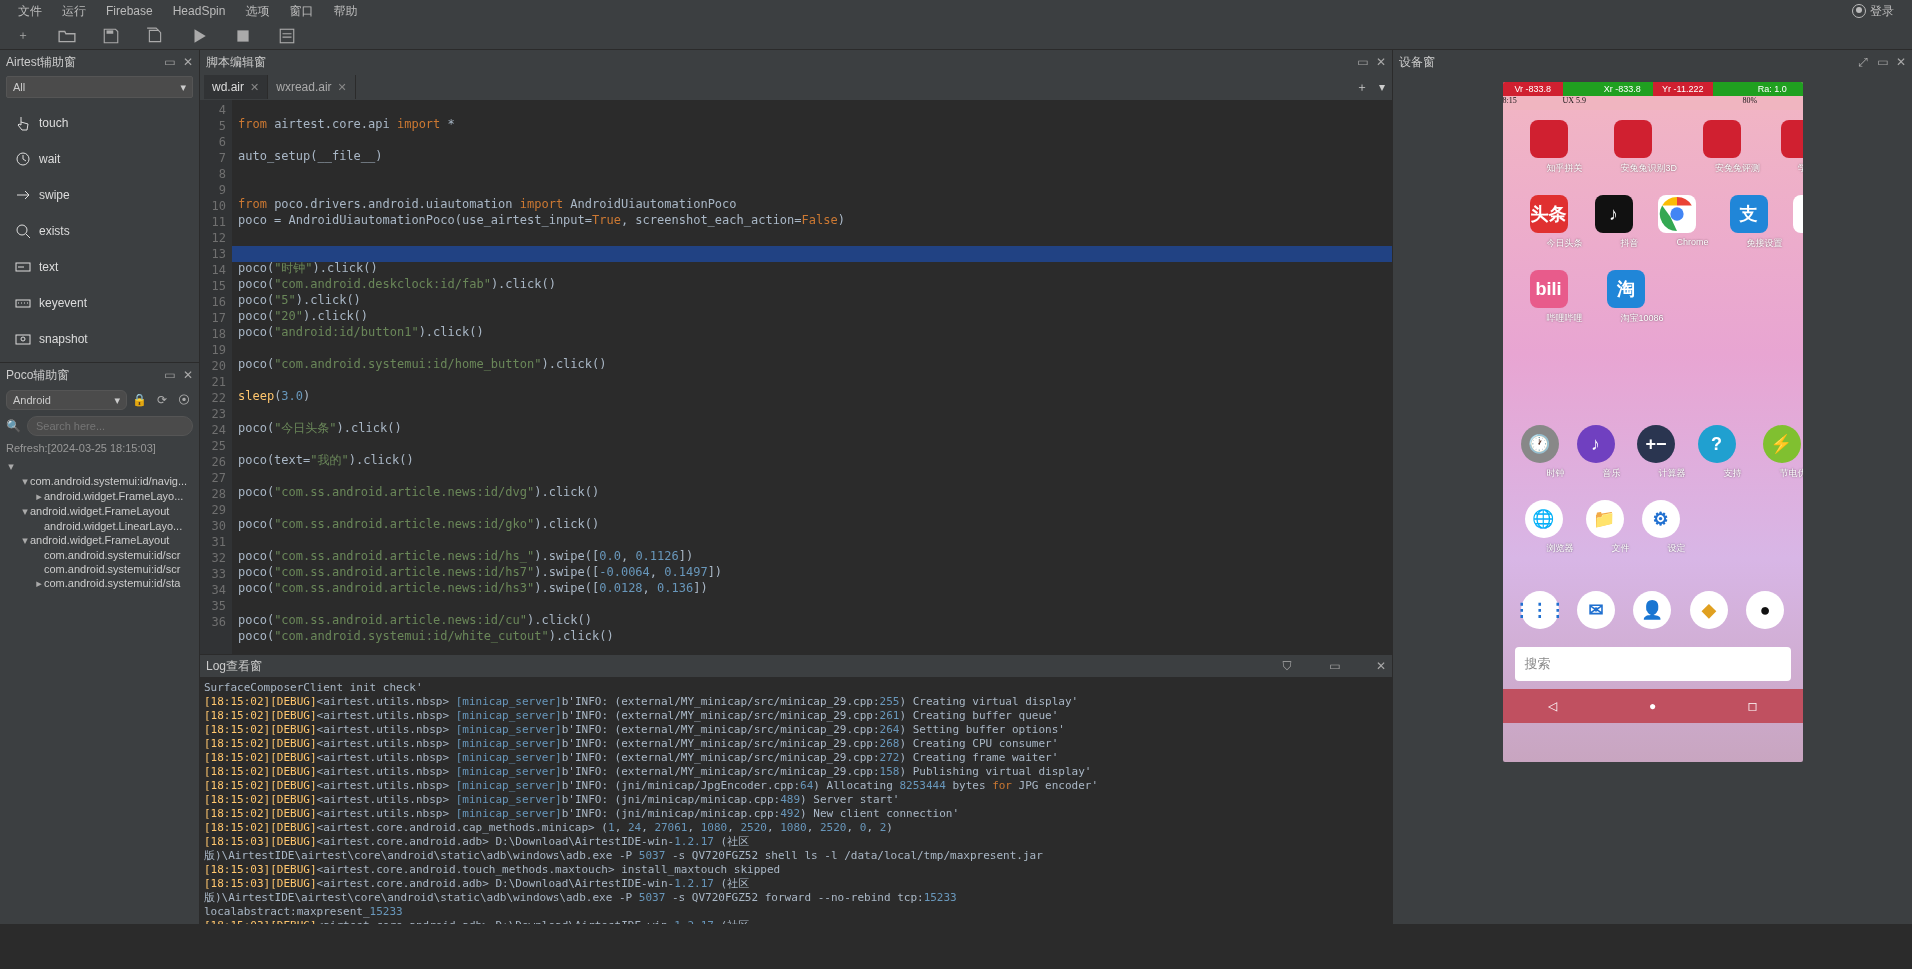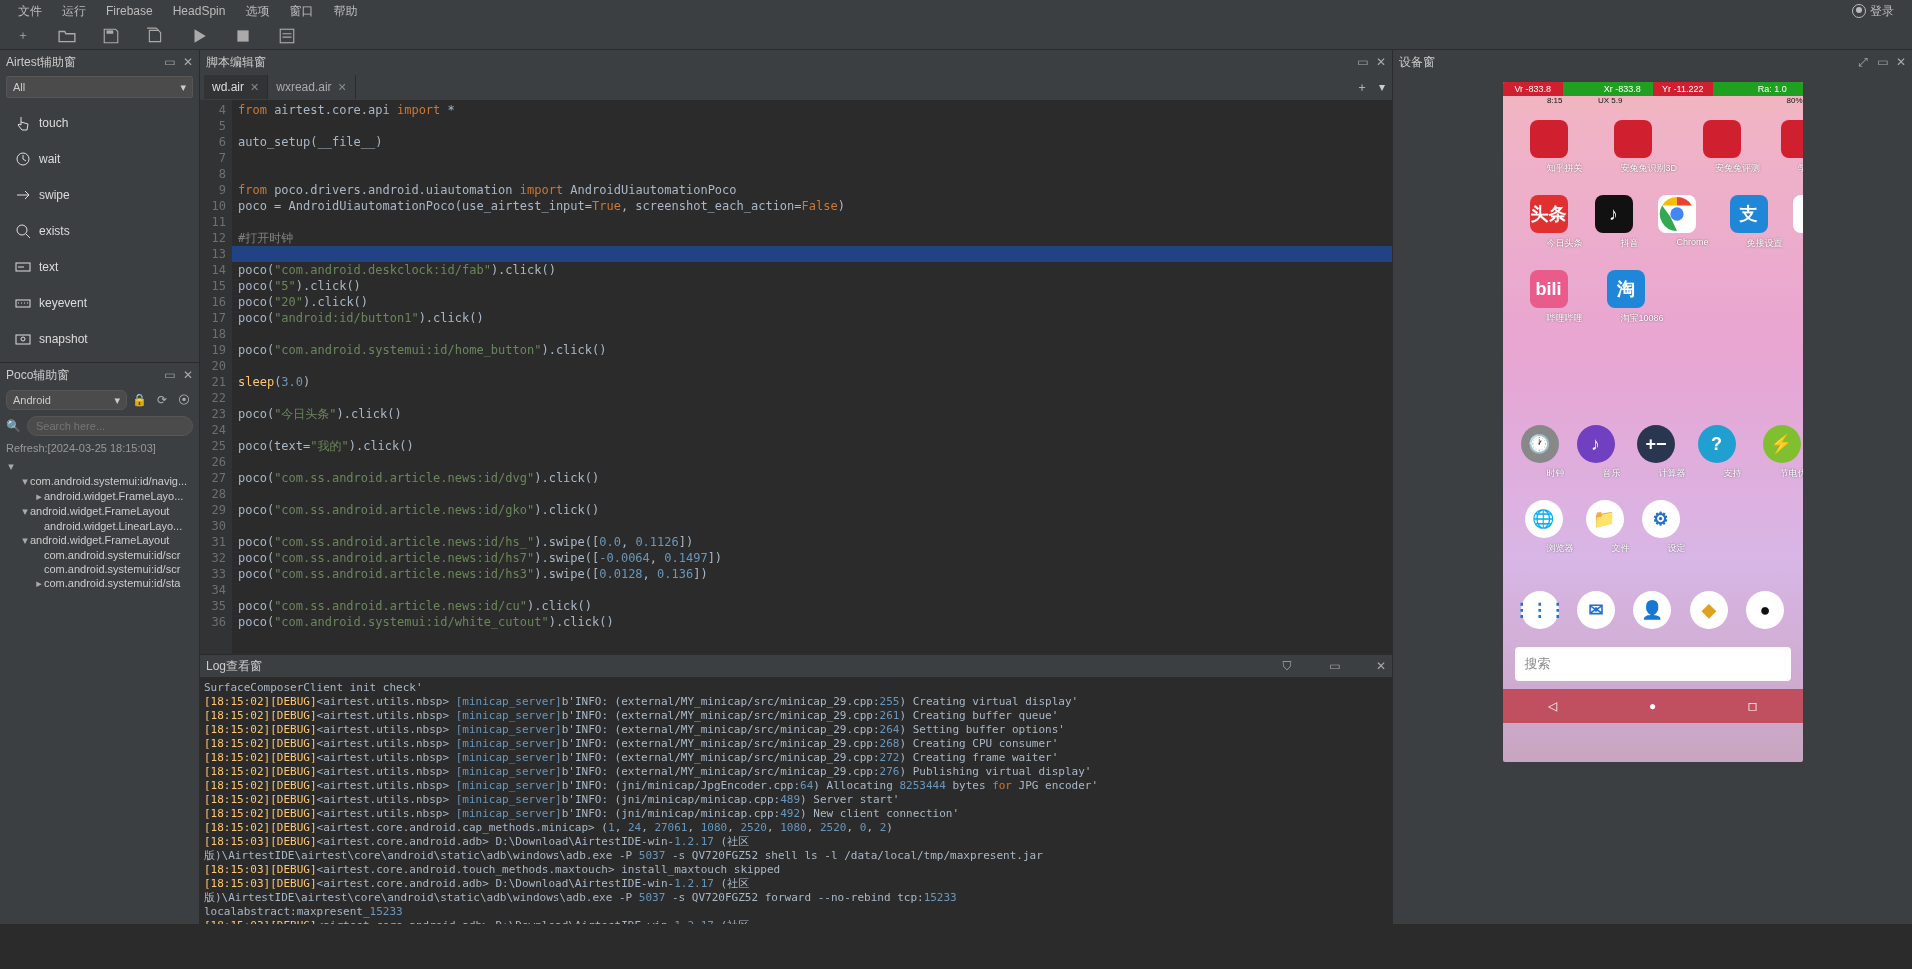--- a/index.html
+++ b/index.html
@@ -49,21 +49,21 @@
 .editor-header { height: 24px; display: flex; align-items: center; padding: 0 6px; }
 .tabs { display: flex; align-items: center; height: 26px; padding-left: 4px; }
 .tab { display: flex; align-items: center; gap: 6px; padding: 0 8px; height: 24px; color: #aaa; border-right: 1px solid #2b2b2b; cursor: pointer; }
 .tab.active { color: #ddd; background: #313335; }
 .tab .tab-x { color: #888; cursor: pointer; font-size: 11px; }
 .tabs .spacer { flex: 1; }
 .tab-add { width: 20px; height: 20px; display: flex; align-items: center; justify-content: center; color: #ccc; cursor: pointer; }
 
 .code-area { flex: 1; display: flex; background: #2b2b2b; font-family: Consolas, monospace; font-size: 12px; overflow: auto; min-height: 0; line-height: 16px; }
 .gutter { width: 32px; text-align: right; padding: 2px 6px 2px 2px; color: #707070; background: #313335; user-select: none; }
-.code { flex: 1; padding: 2px 6px; white-space: pre; color: #a9b7c6; position: relative; }
+.code { flex: 1; padding: 16px 6px; white-space: pre; color: #a9b7c6; position: relative; }
 .code .line { height: 16px; }
 .code .hl { background: #214283; position: absolute; left: 0; right: 0; height: 16px; }
 .kw { color: #cc7832; }
 .str { color: #6a8759; }
 .num { color: #6897bb; }
 .bool { color: #cc7832; }
 .comment { color: #808080; }
 .func-y { color: #ffc66d; }
 
 .log-panel { height: 270px; border-top: 1px solid #2b2b2b; display: flex; flex-direction: column; }
@@ -71,21 +71,21 @@
 .log-body { flex: 1; overflow: auto; padding: 4px 4px; font-family: Consolas, monospace; font-size: 11px; line-height: 14px; background: #2b2b2b; color: #a9b7c6; white-space: pre; }
 
 .right-col { width: 520px; border-left: 1px solid #2b2b2b; display: flex; flex-direction: column; }
 .device-header { height: 24px; display: flex; align-items: center; padding: 0 6px; }
 .device-area { flex: 1; display: flex; align-items: flex-start; justify-content: center; background: #3c3f41; padding: 8px 0; overflow:hidden; }
 .phone { width: 300px; height: 680px; border-radius: 2px; overflow: hidden; display: flex; flex-direction: column; background: linear-gradient(to bottom, #f2b6c3 0%, #e8a5d2 40%, #d8b6e6 70%, #c8a5c0 100%); position: relative; }
 .status-strip { height: 14px; display: flex; font-size: 9px; color: #fff; }
 .ss-red { background: #d02030; flex:1; display:flex; align-items:center; justify-content:center; }
 .ss-green { background: #20a020; flex:1; display:flex; align-items:center; justify-content:center;padding-left:29px; }
 .ss-info { height: 14px; display:flex; font-size:8px; color:#111; }
-.ss-info span { flex:1; text-align:right; background:#f0b5c0; }
+.ss-info span { flex:1; text-align:left; background:#f0b5c0;font-family:Liberation Serif, serif; }
 
 .app-grid { padding: 10px 12px; display: grid; grid-template-columns: repeat(5, 1fr); gap: 14px 6px; }
 .app-icon { display: flex; flex-direction: column; align-items: center; gap: 4px; }
 .app-icon .ic { width: 38px; height: 38px; border-radius: 8px; display: flex; align-items: center; justify-content: center; font-size: 18px; color: #fff; font-weight: bold; }
 .app-icon .ic-round { border-radius: 50%; }
 .app-icon .lbl { font-size: 9px; color: #fff; text-shadow: 0 0 2px rgba(0,0,0,.6); white-space: nowrap; margin-left: 32px; }
 
 .app-grid2 { margin-top: 80px; }
 
 .search-bar { margin: 8px 12px; height: 34px; background: #fff; border-radius: 4px; display: flex; align-items: center; padding: 0 10px; color: #888; font-size: 13px; }
@@ -317,21 +317,21 @@
           <span class="ph-icon">⛉</span>
           <span class="ph-icon">▭</span>
           <span class="phx">✕</span>
         </div>
         <div class="log-body" id="log-body">SurfaceComposerClient init check'
 <span class="func-y">[18:15:02][DEBUG]</span>&lt;airtest.utils.nbsp&gt; <span class="num">[minicap_server]</span>b'INFO: (external/MY_minicap/src/minicap_29.cpp:<span class="num">255</span>) Creating virtual display'
 <span class="func-y">[18:15:02][DEBUG]</span>&lt;airtest.utils.nbsp&gt; <span class="num">[minicap_server]</span>b'INFO: (external/MY_minicap/src/minicap_29.cpp:<span class="num">261</span>) Creating buffer queue'
 <span class="func-y">[18:15:02][DEBUG]</span>&lt;airtest.utils.nbsp&gt; <span class="num">[minicap_server]</span>b'INFO: (external/MY_minicap/src/minicap_29.cpp:<span class="num">264</span>) Setting buffer options'
 <span class="func-y">[18:15:02][DEBUG]</span>&lt;airtest.utils.nbsp&gt; <span class="num">[minicap_server]</span>b'INFO: (external/MY_minicap/src/minicap_29.cpp:<span class="num">268</span>) Creating CPU consumer'
 <span class="func-y">[18:15:02][DEBUG]</span>&lt;airtest.utils.nbsp&gt; <span class="num">[minicap_server]</span>b'INFO: (external/MY_minicap/src/minicap_29.cpp:<span class="num">272</span>) Creating frame waiter'
-<span class="func-y">[18:15:02][DEBUG]</span>&lt;airtest.utils.nbsp&gt; <span class="num">[minicap_server]</span>b'INFO: (external/MY_minicap/src/minicap_29.cpp:<span class="num">276</span>) Publishing virtual display'
+<span class="func-y">[18:15:02][DEBUG]</span>&lt;airtest.utils.nbsp&gt; <span class="num">[minicap_server]</span>b'INFO: (external/MY_minicap/src/minicap_29.cpp:<span class="num">158</span>) Publishing virtual display'
 <span class="func-y">[18:15:02][DEBUG]</span>&lt;airtest.utils.nbsp&gt; <span class="num">[minicap_server]</span>b'INFO: (jni/minicap/JpgEncoder.cpp:<span class="num">64</span>) Allocating <span class="num">8253444</span> bytes <span class="kw">for</span> JPG encoder'
 <span class="func-y">[18:15:02][DEBUG]</span>&lt;airtest.utils.nbsp&gt; <span class="num">[minicap_server]</span>b'INFO: (jni/minicap/minicap.cpp:<span class="num">489</span>) Server start'
 <span class="func-y">[18:15:02][DEBUG]</span>&lt;airtest.utils.nbsp&gt; <span class="num">[minicap_server]</span>b'INFO: (jni/minicap/minicap.cpp:<span class="num">492</span>) New client connection'
 <span class="func-y">[18:15:02][DEBUG]</span>&lt;airtest.core.android.cap_methods.minicap&gt; (<span class="num">1</span>, <span class="num">24</span>, <span class="num">27061</span>, <span class="num">1080</span>, <span class="num">2520</span>, <span class="num">1080</span>, <span class="num">2520</span>, <span class="num">0</span>, <span class="num">2</span>)
 <span class="func-y">[18:15:03][DEBUG]</span>&lt;airtest.core.android.adb&gt; D:\Download\AirtestIDE-win-<span class="num">1.2.17</span> (社区
 版)\AirtestIDE\airtest\core\android\static\adb\windows\adb.exe -P <span class="num">5037</span> -s QV720FGZ52 shell ls -l /data/local/tmp/maxpresent.jar
 <span class="func-y">[18:15:03][DEBUG]</span>&lt;airtest.core.android.touch_methods.maxtouch&gt; install_maxtouch skipped
 <span class="func-y">[18:15:03][DEBUG]</span>&lt;airtest.core.android.adb&gt; D:\Download\AirtestIDE-win-<span class="num">1.2.17</span> (社区
 版)\AirtestIDE\airtest\core\android\static\adb\windows\adb.exe -P <span class="num">5037</span> -s QV720FGZ52 forward --no-rebind tcp:<span class="num">15233</span>
 localabstract:maxpresent_<span class="num">15233</span>

